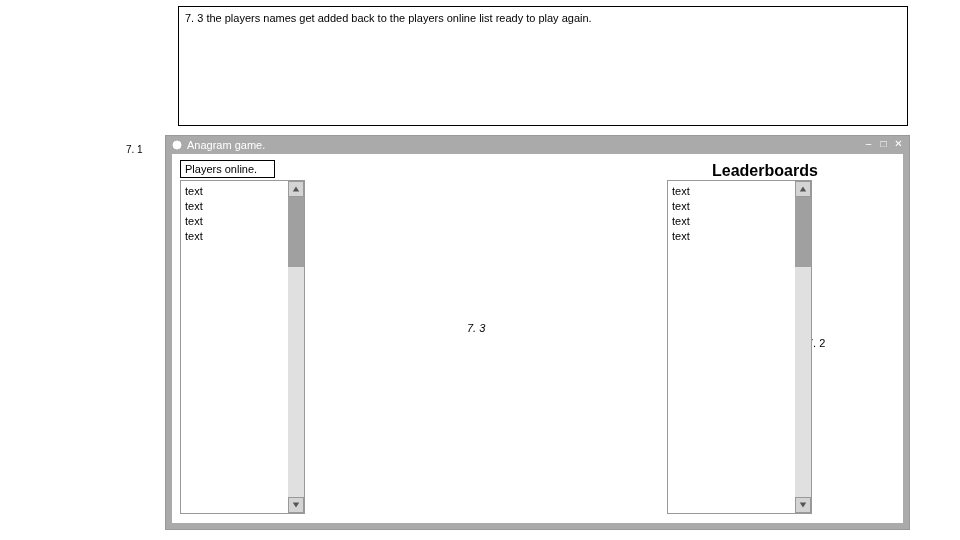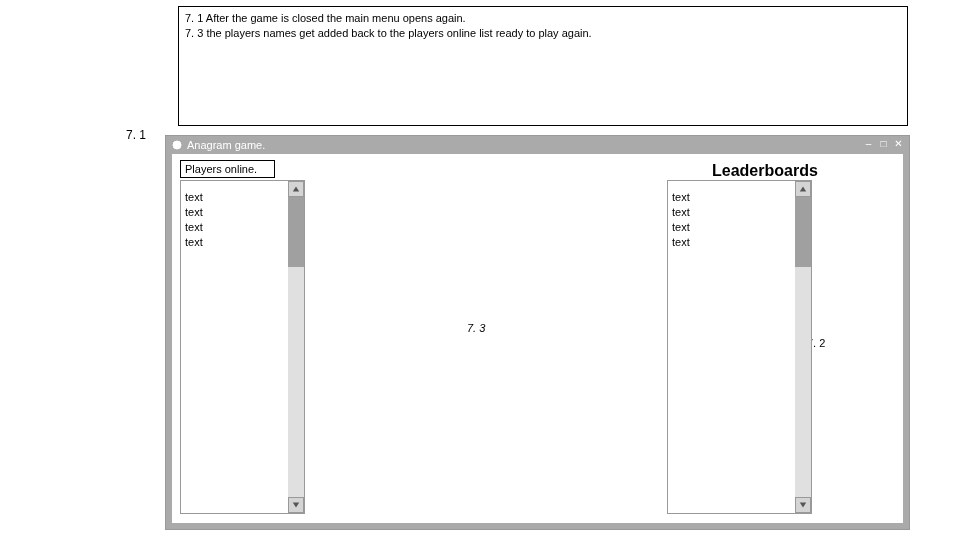--- a/index.html
+++ b/index.html
@@ -21,22 +21,22 @@
       top: 6px;
       width: 730px;
       height: 120px;
       border: 1px solid #000;
       padding: 4px 6px;
       line-height: 1.35;
     }
     .annotation-71 {
       position: absolute;
       left: 126px;
-      top: 128px;
-      font-size: 12px;
+      top: 144px;
+      font-size: 10px;
     }
     .annotation-72 {
       position: absolute;
       left: 635px;
       top: 183px;
       font-size: 11px;
     }
     .annotation-73 {
       position: absolute;
       left: 295px;
@@ -130,21 +130,20 @@
     .leader-panel {
       left: 495px;
       top: 26px;
       width: 145px;
       height: 334px;
     }
     .list-content {
       padding: 3px 4px;
       font-size: 11px;
       line-height: 1.35;
-      margin-top: 6px;
     }
     .scrollbar {
       position: absolute;
       right: 0;
       top: 0;
       bottom: 0;
       width: 16px;
       background: #c0c0c0;
       display: flex;
       flex-direction: column;
@@ -169,21 +168,20 @@
     }
     .scroll-track {
       flex: 1;
       background: #e0e0e0;
     }
   </style>
 </head>
 <body>
 
 <div class="description-box">
-  <div>7. 1 After the game is closed the main menu opens again.</div>
   <div>7. 3 the players names get added back to the players online list ready to play again.</div>
 </div>
 
 <div class="annotation-71">7. 1</div>
 
 <div class="app-window">
   <div class="titlebar">
     <span class="icon">
       <svg viewBox="0 0 10 10" width="10" height="10">
           <circle cx="5" cy="5" r="4" fill="#fff" stroke="#fff" stroke-width="1"></circle>

